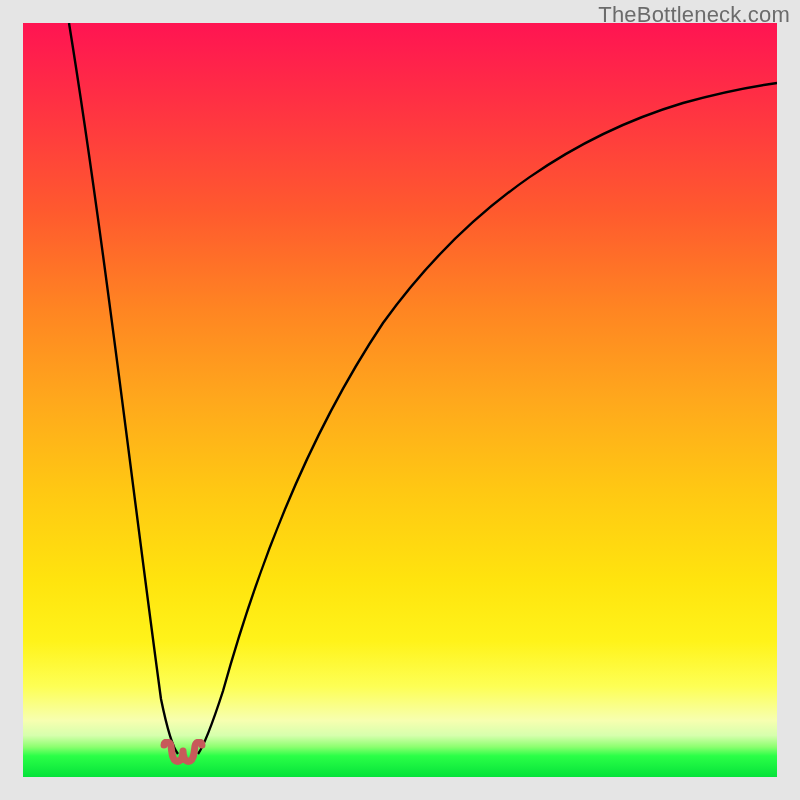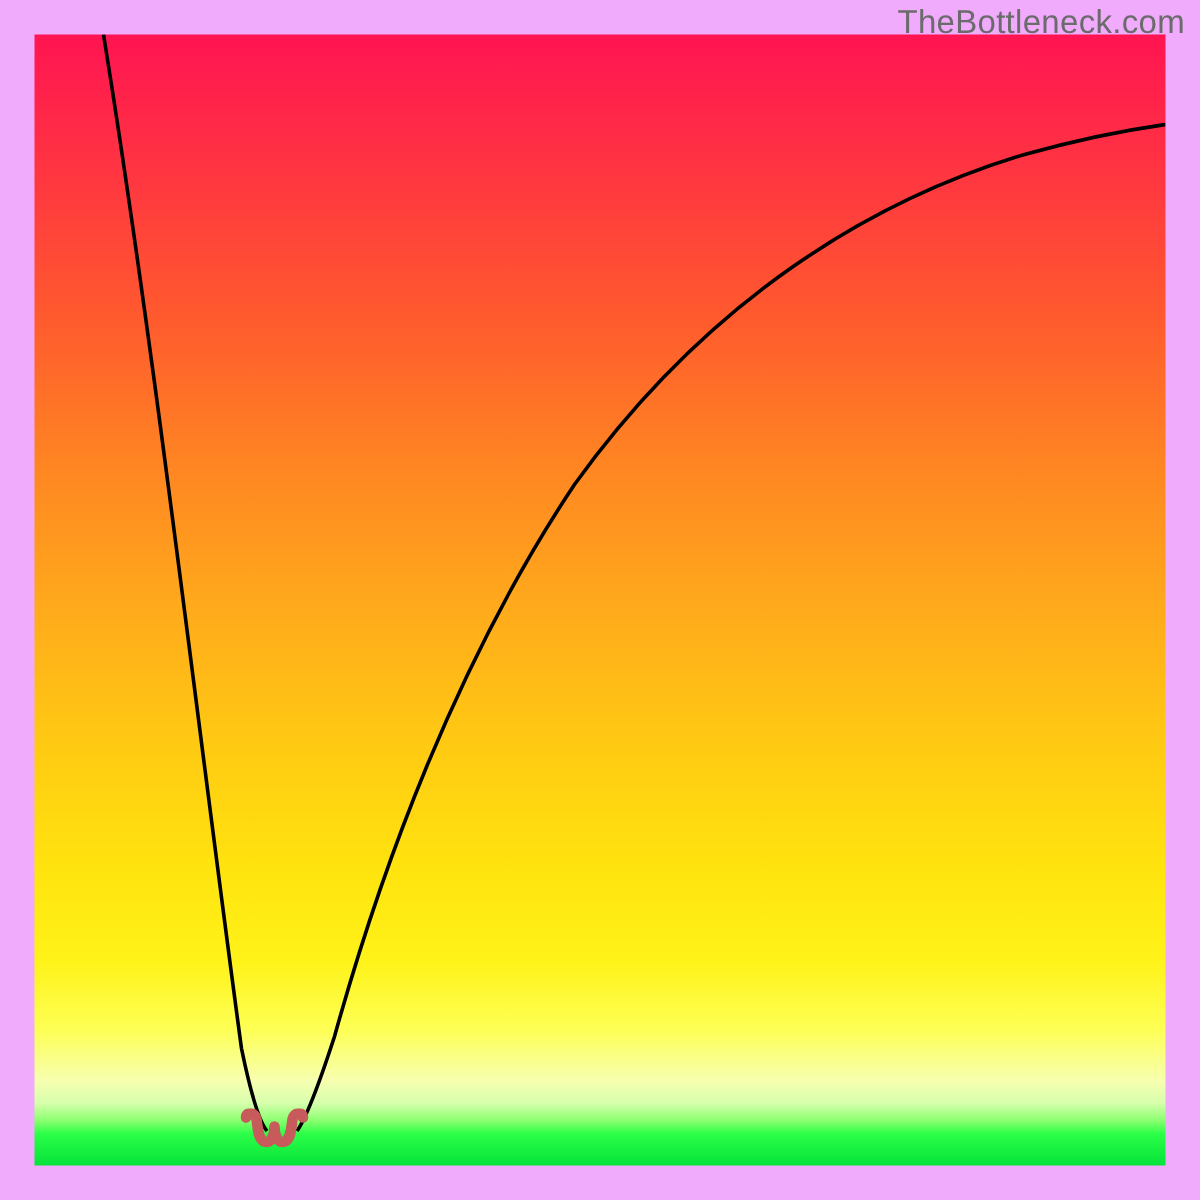--- a/index.html
+++ b/index.html
@@ -10,21 +10,21 @@
     overflow: hidden;
     background: #000;
     font-family: Arial, Helvetica, sans-serif;
   }
   .frame {
     position: absolute;
     top: 0;
     left: 0;
     width: 800px;
     height: 800px;
-    background: #f0abfc;
+    background: #e5e5e5;
   }
   .plot-area {
     position: absolute;
     top: 23px;
     left: 23px;
     width: 754px;
     height: 754px;
     
     background: linear-gradient(to bottom,
       #ff1452 0%,

